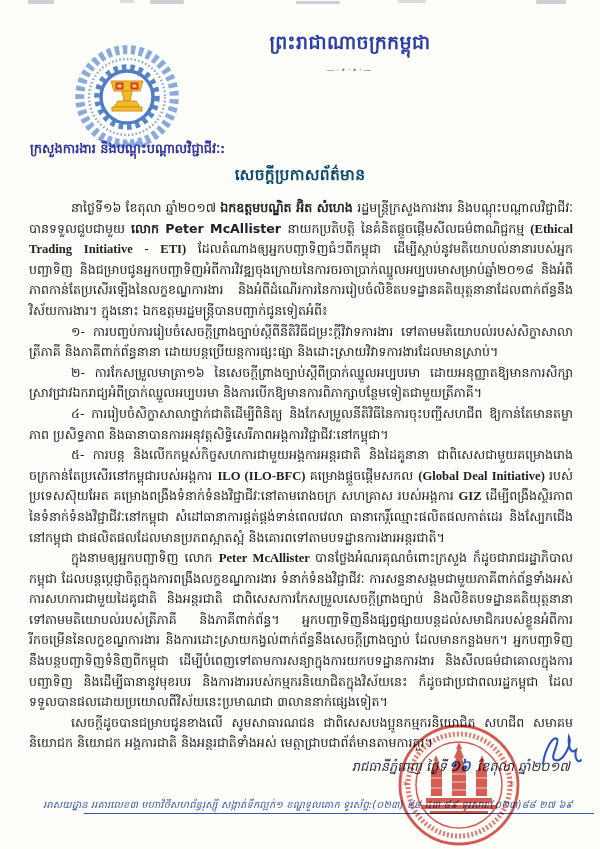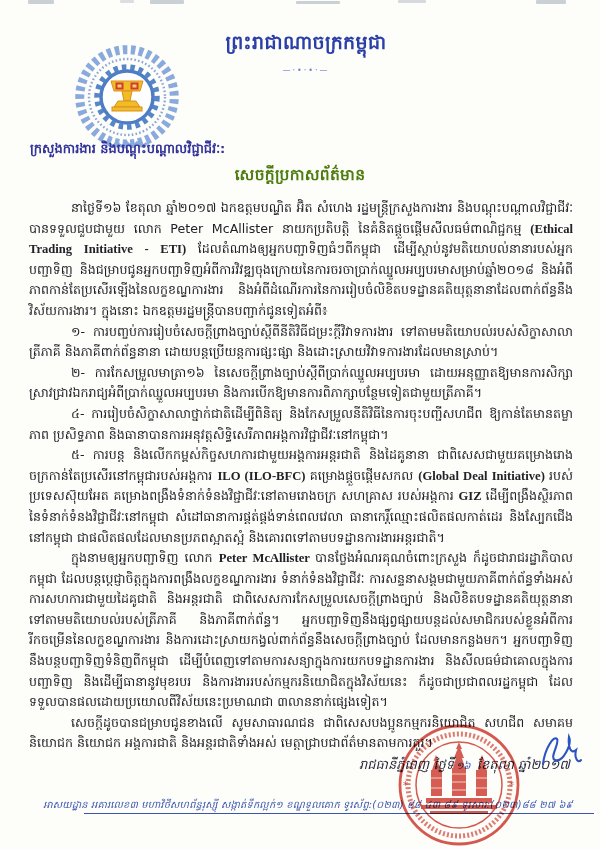--- a/index.html
+++ b/index.html
@@ -10,39 +10,39 @@
   }
   
   .artifact{position:absolute;background:#8d99a6;opacity:.45;border-radius:1px;}
   .a1{left:28px;top:0;width:26px;height:4px;}
   .a2{left:120px;top:0;width:14px;height:3px;opacity:.3;}
   .a3{left:150px;top:0;width:34px;height:4px;}
   .a4{left:296px;top:1px;width:44px;height:3px;}
   .a5{left:398px;top:0;width:28px;height:3px;opacity:.35;}
   .a6{left:536px;top:0;width:30px;height:4px;}
 
-  .header{display:flex;padding:26px 0 0 70px;height:126px;box-sizing:border-box;}
+  .header{display:flex;padding:26px 0 0 70px;height:126px;box-sizing:border-box;gap:44px;}
   .seal-wrap{width:114px;height:114px;margin-top:14px;flex:0 0 auto;}
   .htext{margin-left:10px;width:224px;text-align:center;padding-top:4px;}
   .kingdom{font-size:19px;font-weight:bold;color:#2b3fa8;letter-spacing:.4px;}
   .motto{font-size:16px;color:#3550b5;margin-top:7px;}
   .ornament{font-size:8px;color:#7284c9;margin-top:8px;letter-spacing:2px;}
 
   .ministry{margin:14px 0 0 30px;font-size:13px;font-weight:bold;color:#32329a;}
-  .doc-title{text-align:center;margin:6px 0 10px;font-size:15.5px;font-weight:bold;color:#4d7c0f;letter-spacing:.3px;}
+  .doc-title{text-align:center;margin:6px 0 10px;font-size:15.5px;font-weight:bold;color:#0c4a6e;letter-spacing:.3px;}
 
   .body-text{margin:3px 27px 0 29px;font-size:12.6px;line-height:20.6px;
     text-align:justify;color:#212127;}
   .body-text p{margin:0;text-indent:42px;}
   .latin-bold{font-weight:bold;font-family:"Liberation Serif","DejaVu Serif",serif;}
-  .kh-bold{font-weight:normal;}
+  .kh-bold{font-weight:bold;}
 
   .dateline{margin:2px 30px 0 0;text-align:right;font-style:italic;
     font-size:13px;color:#26263a;position:relative;z-index:2;}
-  .hand-day{color:#2c53c2;font-size:10px;font-weight:normal;padding:0 2px;}
+  .hand-day{color:#2c53c2;font-size:15px;font-weight:bold;padding:0 2px;}
 
   .stamp{position:absolute;left:392px;top:722px;width:134px;height:127px;z-index:5;
     mix-blend-mode:multiply;opacity:.92;}
   .signature{position:absolute;left:536px;top:730px;width:48px;height:46px;z-index:6;}
 
   .footer-rule{position:absolute;left:84px;right:6px;top:813px;border-top:1.6px solid #3a55ae;}
   .footer-text{position:absolute;left:38px;top:798px;width:540px;text-align:center;
     font-size:9.8px;font-style:italic;color:#3a55ae;letter-spacing:.2px;}
 </style>
 </head>

